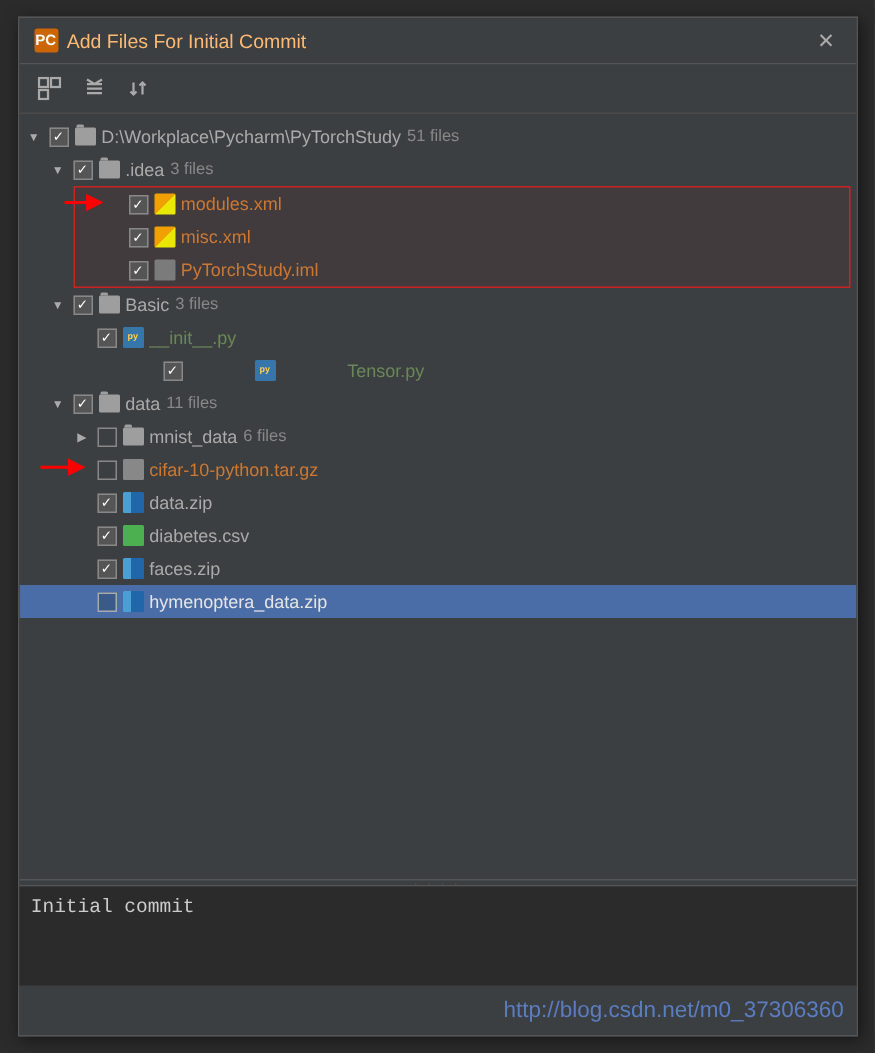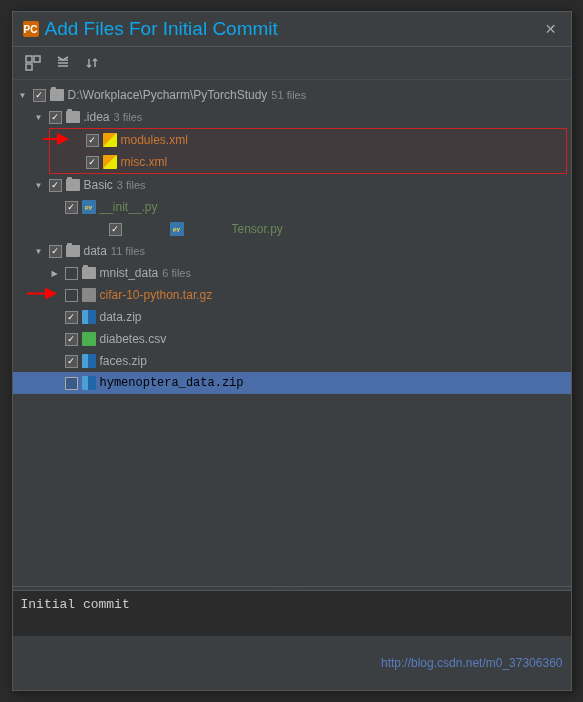--- a/index.html
+++ b/index.html
@@ -42,22 +42,22 @@
       background: #cc6600;
       border-radius: 2px;
       display: flex;
       align-items: center;
       justify-content: center;
       font-size: 10px;
       color: white;
       font-weight: bold;
     }
     .title-text {
-      color: #0ea5e9;
-      font-size: 19px;
+      color: #fdba74;
+      font-size: 13px;
       text-align: right;
     }
     .close-btn {
       cursor: pointer;
       color: #aaa;
       font-size: 14px;
       line-height: 1;
       padding: 2px 4px;
     }
     .toolbar {
@@ -180,24 +180,24 @@
       padding: 6px 8px;
       background: #2b2b2b;
       border: none;
       color: #ccc;
       font-family: 'Courier New', monospace;
       font-size: 12px;
       resize: none;
       outline: none;
     }
     .commit-footer {
-      padding: 20px 8px;
+      padding: 8px 8px;
       text-align: right;
       color: #5a7cc0;
-      font-size: 12px;
+      font-size: 15px;
     }
   </style>
 </head>
 <body>
 
 <div class="window">
 
   <div class="title-bar">
     <div class="title-bar-left">
       <div class="title-icon">PC</div>
@@ -267,20 +267,26 @@
           <div class="checkbox checked"></div>
           <div class="xml-icon"></div>
           <span class="item-label">modules.xml</span>
         </div>
         <div class="tree-item" style="padding-left:20px;">
           <span class="arrow empty"></span>
           <div class="checkbox checked"></div>
           <div class="xml-icon"></div>
           <span class="item-label">misc.xml</span>
         </div>
+        <div class="tree-item" style="padding-left:20px;">
+          <span class="arrow empty"></span>
+          <div class="checkbox checked"></div>
+          <div class="iml-icon"></div>
+          <span class="item-label">PyTorchStudy.iml</span>
+        </div>
       </div>
     </div>
 
     <div class="tree-item" style="padding-left:20px;">
       <span class="arrow down"></span>
       <div class="checkbox checked"></div>
       <div class="folder-icon-sm"></div>
       <span class="item-label gray">Basic</span>
       <span class="item-count">3 files</span>
     </div>
@@ -352,21 +358,21 @@
       <span class="arrow empty"></span>
       <div class="checkbox checked"></div>
       <div class="zip-icon"></div>
       <span class="item-label gray">faces.zip</span>
     </div>
 
     <div class="tree-item selected" style="padding-left:36px;">
       <span class="arrow empty"></span>
       <div class="checkbox unchecked" style="background:#3a5a8a; border-color:#aaa;"></div>
       <div class="zip-icon"></div>
-      <span class="item-label" style="color:#000000;font-family:Liberation Mono, monospace;">hymenoptera_data.zip</span>
+      <span class="item-label" style="color:#e5e5e5;">hymenoptera_data.zip</span>
     </div>
 
   </div>
 
   <div class="divider-row">· · · ·</div>
 
   <div class="commit-panel">
     <textarea class="commit-message-area" style="font-size: 13px; padding: 6px 8px; font-family: &quot;Courier New&quot;, monospace; color: rgb(204, 204, 204); background: rgb(43, 43, 43); border: none; resize: none; outline: none; width: 100%; flex: 1 1 0%;">Initial commit</textarea>
     <div class="commit-footer">
       <span>http://blog.csdn.net/m0_37306360</span>

